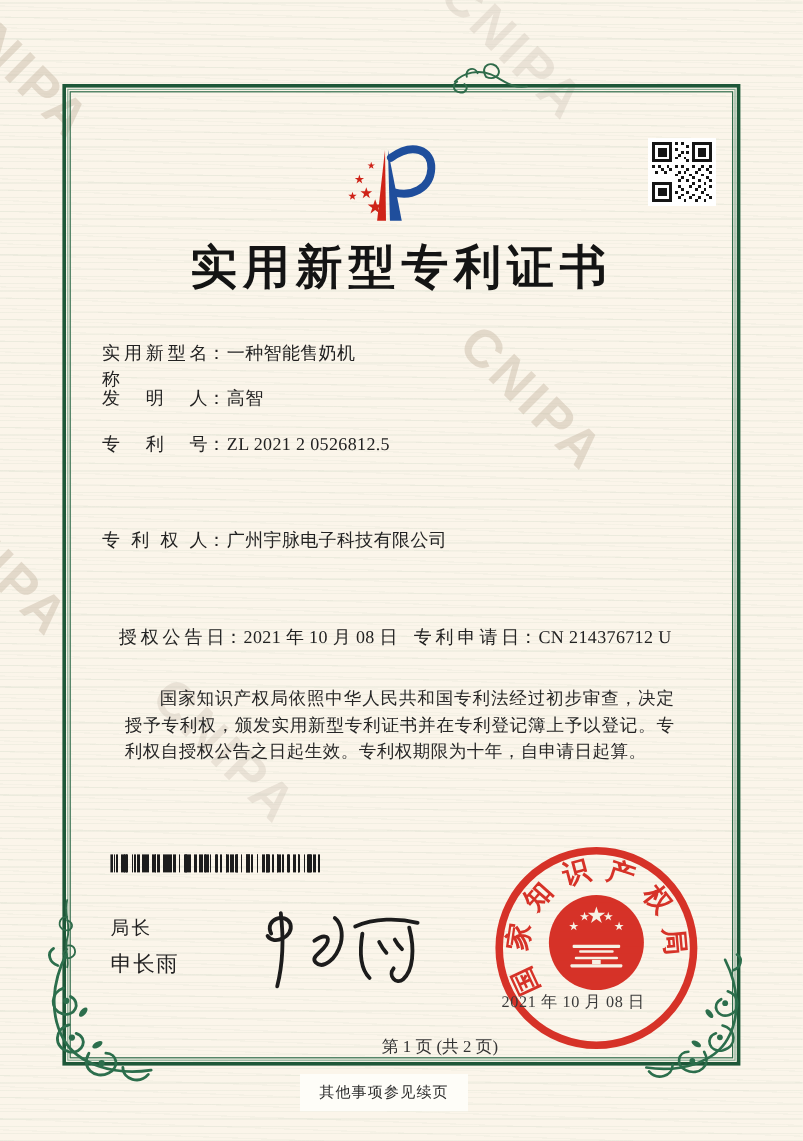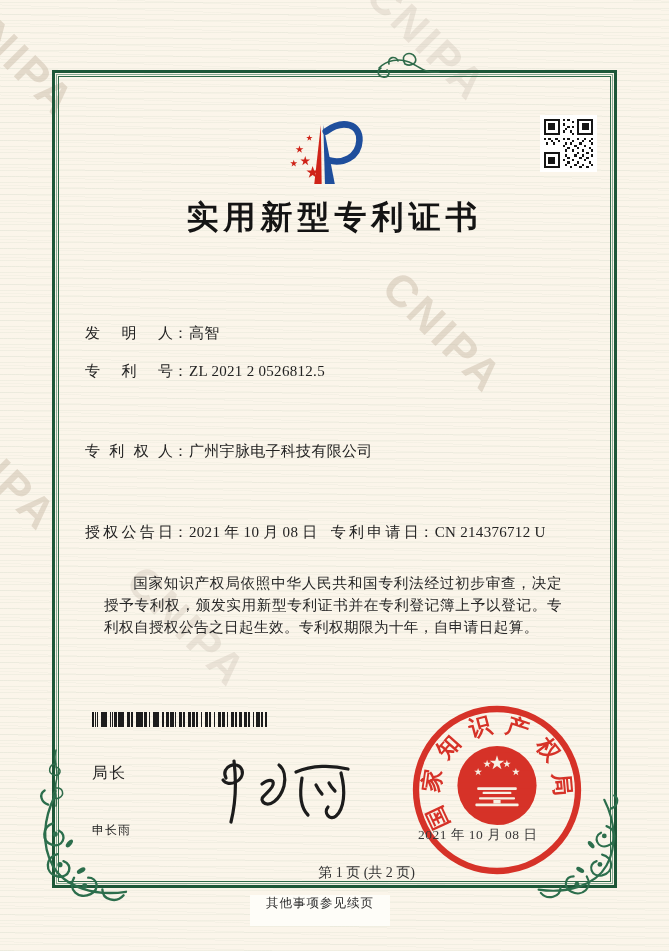--- a/index.html
+++ b/index.html
@@ -13,46 +13,46 @@
   .wm{position:absolute;font-family:"Liberation Sans","DejaVu Sans",sans-serif;font-weight:bold;
       font-size:44px;letter-spacing:3px;color:rgba(201,185,167,0.48);transform:rotate(45deg);
       transform-origin:left top;white-space:nowrap;pointer-events:none;}
   .wm.faint{color:rgba(195,183,168,0.30);}
   
   #frame{position:absolute;left:52px;top:70px;width:565px;height:818px;border:3px solid #1d5738;box-sizing:border-box;}
   #frame .inner-line{position:absolute;inset:1px;border:1px solid #88ac94;pointer-events:none;}
   #frame .inner-line2{position:absolute;inset:3px;border:1px solid #2f6b4a;pointer-events:none;}
   
   #cert-no{left:83px;top:110px;font-size:13.5px;color:#2b2b2b;letter-spacing:1px;}
-  #title{left:52px;top:196px;width:565px;text-align:center;font-size:32px;font-weight:bold;color:#141414;letter-spacing:5px;}
+  #title{left:52px;top:196px;width:565px;text-align:center;font-size:39px;font-weight:bold;color:#141414;letter-spacing:5px;}
   
   .frow{position:absolute;left:85px;width:500px;font-size:15px;color:#222;line-height:22px;}
   .flabel{display:inline-block;width:88px;text-align:justify;text-align-last:justify;vertical-align:top;}
   .fcolon{display:inline-block;width:16px;vertical-align:top;}
   .fvalue{display:inline-block;width:380px;vertical-align:top;letter-spacing:0.3px;}
   .fpair{display:inline-block;vertical-align:top;}
-  .fpair.first{width:242px;}
+  .fpair.first{width:242px;margin-left:14px;}
   .fpair .fvalue{width:auto;max-width:150px;}
   
   #body-text{left:88px;top:556px;width:490px;font-size:14.6px;line-height:22px;color:#262626;letter-spacing:0.4px;}
   #body-text p{margin:16px;text-indent:2em;text-align:justify;}
   
   #barcode{left:92px;top:712px;width:176px;height:15px;
     background:
       repeating-linear-gradient(90deg,#1c1c1c 0 2px,transparent 2px 5px,#1c1c1c 5px 6px,transparent 6px 9px,#1c1c1c 9px 12px,transparent 12px 13px),
       repeating-linear-gradient(90deg,transparent 0 3px,#1c1c1c 3px 4px,transparent 4px 11px,#1c1c1c 11px 14px,transparent 14px 17px);}
   
   #signer-title{left:92px;top:763px;font-size:15.5px;color:#222;letter-spacing:2px;}
-  #signer-name{left:92px;top:822px;font-size:12px;color:#222;letter-spacing:1px;}
+  #signer-name{left:92px;top:791px;font-size:18px;color:#222;letter-spacing:1px;}
   
   #seal{left:407px;top:700px;width:180px;height:180px;opacity:0.95;}
   #stamp-date{left:418px;top:826px;width:130px;font-size:13.5px;color:#3a3a3a;letter-spacing:0.5px;z-index:5;}
   
   #page-num{left:225px;top:864px;width:190px;text-align:right;font-size:14px;color:#333;}
-  #note-box{left:250px;top:895px;width:140px;height:31px;background:#fefdf8;display:flex;align-items:flex-start;justify-content:center;font-family:Liberation Serif, serif;}
+  #note-box{left:250px;top:895px;width:140px;height:31px;background:#fefdf8;display:flex;align-items:center;justify-content:center;font-family:Liberation Serif, serif;}
   #note-box span{font-size:12.5px;color:#2d2d2d;letter-spacing:1px;}
   svg{display:block;}
 </style>
 </head>
 <body>
 
 <div id="page">
 
   <div class="wm" style="left:-20px;top:-14px;">CNIPA</div>
   <div class="wm faint" style="left:392px;top:-30px;">CNIPA</div>
@@ -145,20 +145,23 @@
         </g>
       </defs>
     <use href="#fp"></use>
       <use href="#fp" x="14"></use>
       <use href="#fp" y="14"></use>
     <path fill="#151515" d="M8,0h1v1h-1z M10,0h1v1h-1z M12,1h1v1h-1z M8,2h1v1h-1z M10,3h1v1h-1z M12,3h1v1h-1z M9,4h1v1h-1z M8,5h1v1h-1z M11,5h1v1h-1z M12,6h1v1h-1z M0,8h1v1h-1z M2,8h1v1h-1z M5,8h1v1h-1z M8,8h1v1h-1z M10,8h1v1h-1z M14,8h1v1h-1z M17,8h1v1h-1z M20,8h1v1h-1z M3,9h1v1h-1z M6,9h1v1h-1z M12,9h1v1h-1z M16,9h1v1h-1z M19,9h1v1h-1z M1,10h1v1h-1z M4,10h1v1h-1z M9,10h1v1h-1z M11,10h1v1h-1z M15,10h1v1h-1z M20,10h1v1h-1z M8,11h1v1h-1z M13,11h1v1h-1z M17,11h1v1h-1z M10,12h1v1h-1z M14,12h1v1h-1z M19,12h1v1h-1z M9,13h1v1h-1z M12,13h1v1h-1z M16,13h1v1h-1z M20,13h1v1h-1z M14,14h1v1h-1z M18,14h1v1h-1z M9,15h1v1h-1z M13,15h1v1h-1z M16,15h1v1h-1z M20,15h1v1h-1z M10,16h1v1h-1z M15,16h1v1h-1z M18,16h1v1h-1z M8,17h1v1h-1z M12,17h1v1h-1z M17,17h1v1h-1z M10,18h1v1h-1z M14,18h1v1h-1z M19,18h1v1h-1z M9,19h1v1h-1z M13,19h1v1h-1z M16,19h1v1h-1z M20,19h1v1h-1z M11,20h1v1h-1z M15,20h1v1h-1z M18,20h1v1h-1z"></path>
   </svg>
 
   <div class="abs" id="title">实用新型专利证书</div>
 
+  <div class="frow" style="top:284px;">
+    <span class="flabel">实用新型名称</span><span class="fcolon">：</span><span class="fvalue">一种智能售奶机</span>
+  </div>
   <div class="frow" style="top:322px;">
     <span class="flabel">发明人</span><span class="fcolon">：</span><span class="fvalue">高智</span>
   </div>
   <div class="frow" style="top:360px;">
     <span class="flabel">专利号</span><span class="fcolon">：</span><span class="fvalue">ZL 2021 2 0526812.5</span>
   </div>
   <div class="frow" style="top:440px;">
     <span class="flabel">专利权人</span><span class="fcolon">：</span><span class="fvalue">广州宇脉电子科技有限公司</span>
   </div>
   <div class="frow" style="top:521px;">

